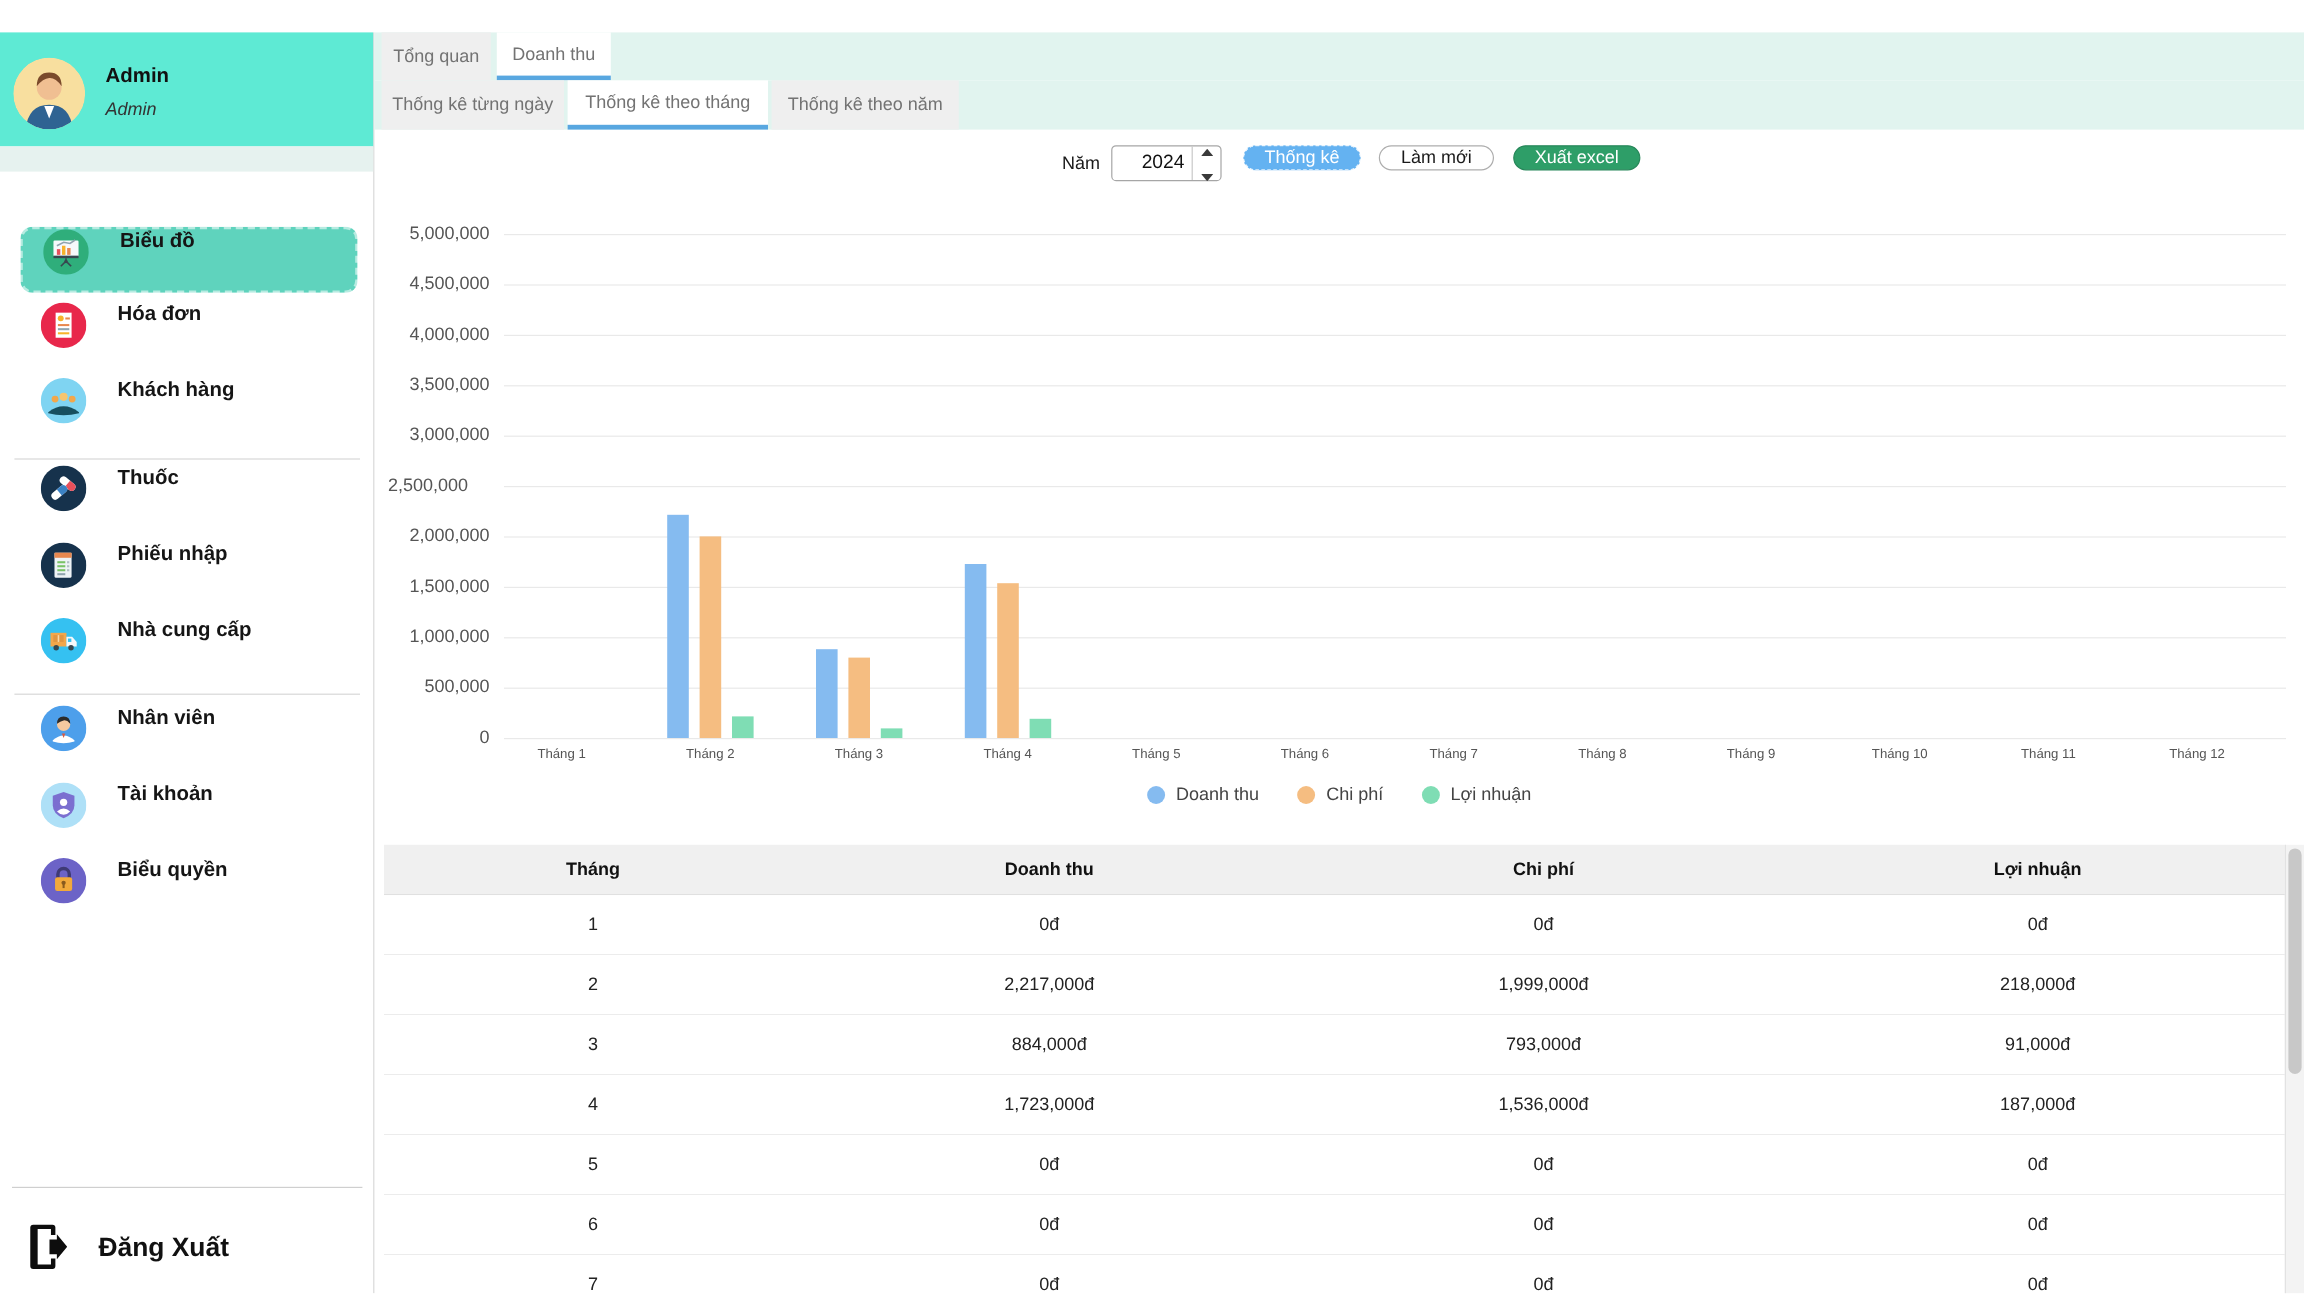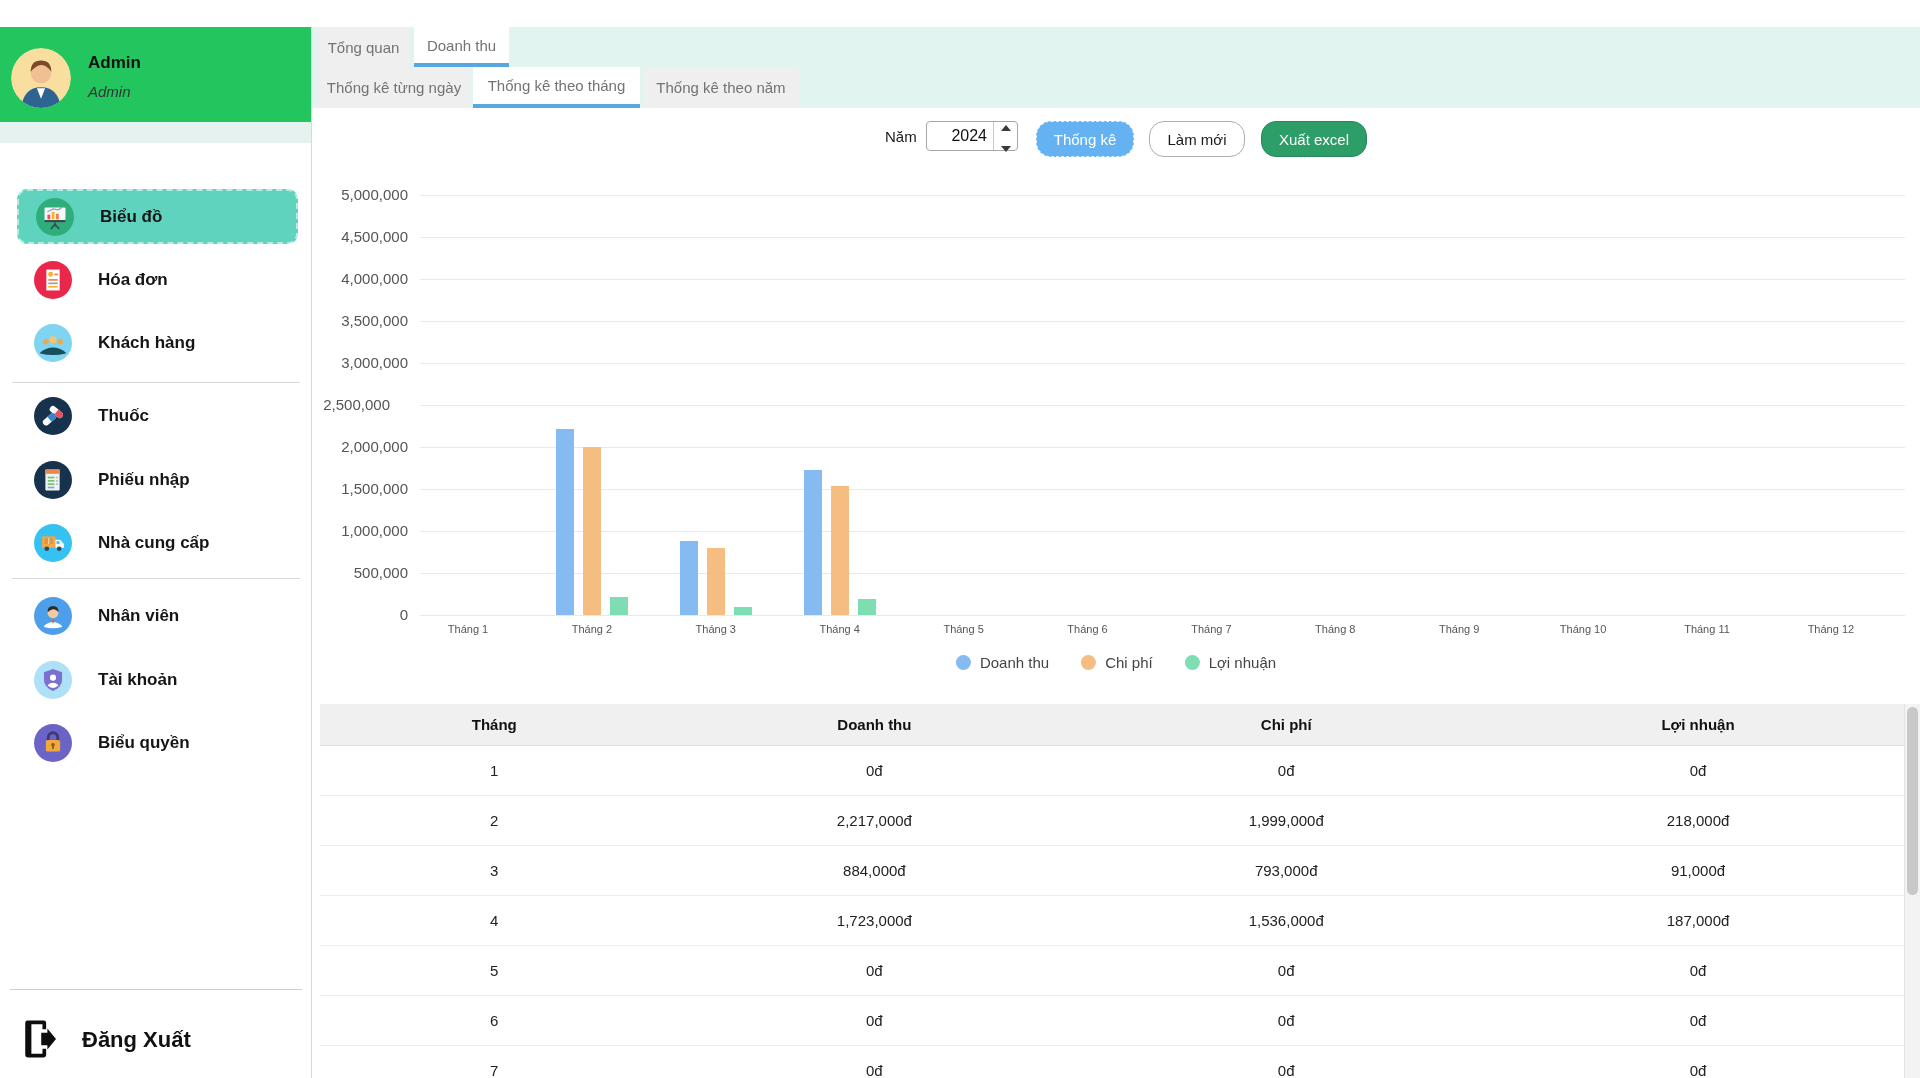--- a/index.html
+++ b/index.html
@@ -6,27 +6,27 @@
   *{box-sizing:border-box;font-family:"Liberation Sans","DejaVu Sans",sans-serif;}
   .stage{position:relative;width:1920px;height:1078px;background:#fff;overflow:hidden;}
 
   
   .titlebar{position:absolute;left:0;top:0;width:1920px;height:27px;background:#f2f3f3;}
   .titlebar .title{position:absolute;left:10px;top:5px;font-size:14px;color:#1a1a1a;}
   .winbtn{position:absolute;top:0;width:46px;height:27px;display:flex;align-items:center;justify-content:center;background:transparent;border:none;cursor:pointer;}
 
   
   .sidebar{position:absolute;left:0;top:27px;width:312px;height:1051px;background:#fff;border-right:1px solid #d9d9d9;}
-  .profile{position:absolute;left:0;top:0;width:100%;height:95px;background:#22c55e;}
+  .profile{position:absolute;left:0;top:0;width:100%;height:95px;background:#5eead4;}
   .avatar{position:absolute;left:11px;top:21px;width:60px;height:60px;border-radius:50%;overflow:hidden;}
   .pname{position:absolute;left:88px;top:26px;font-size:17px;font-weight:bold;color:#111;}
   .prole{position:absolute;left:88px;top:56px;font-size:15px;font-style:italic;color:#333;}
   .side-band{position:absolute;left:0;top:95px;width:100%;height:21px;background:#e6f2ef;}
   .menu{position:absolute;left:0;top:116px;width:100%;}
-  .mitem{position:absolute;left:17px;width:281px;height:55px;border-radius:10px;display:flex;align-items:center;cursor:pointer;background:transparent;border:none;padding:0;}
+  .mitem{position:absolute;left:17px;width:281px;height:55px;border-radius:10px;display:flex;cursor:pointer;background:transparent;border:none;padding:0;}
   .mitem.active{background:#5fd3bd;border:2px dashed rgba(255,255,255,.55);}
   .mitem .micon{width:38px;height:38px;margin-left:17px;flex:0 0 38px;}
   .mitem .micon svg{width:38px;height:38px;display:block;}
   .mitem .mlabel{margin-left:26px;font-size:17px;font-weight:bold;color:#151515;}
   .mdivider{position:absolute;left:12px;width:288px;height:1px;background:#d8d8d8;}
   .logout-divider{position:absolute;left:10px;top:962px;width:292px;height:1px;background:#cfcfcf;}
   .logout{position:absolute;left:24px;top:985px;width:260px;height:56px;display:flex;align-items:center;background:transparent;border:none;cursor:pointer;padding:0;}
   .logout svg{width:32px;height:40px;}
   .logout .mlabel{margin-left:26px;font-size:22px;font-weight:bold;color:#111;}
 
@@ -35,21 +35,21 @@
   #tabrow1{top:27px;height:40px;}
   #tabrow2{top:67px;height:41px;}
   .tab{position:absolute;top:0;height:100%;background:#efefef;border:none;font-size:15px;color:#737373;cursor:pointer;display:flex;align-items:center;justify-content:center;}
   .tab.active{background:#fff;border-bottom:4px solid #58a7e0;}
 
   
   .tlabel{position:absolute;left:885px;top:128px;font-size:15px;color:#1a1a1a;}
   .spinner{position:absolute;left:926px;top:121px;width:92px;height:30px;background:#fff;border:1px solid #a6a6a6;border-radius:4px;}
   .spinner .val{position:absolute;right:30px;top:5px;font-size:16px;color:#111;}
   .spinner .arrows{position:absolute;right:0;top:0;width:24px;height:28px;border-left:1px solid #c9c9c9;display:flex;flex-direction:column;align-items:center;justify-content:center;gap:3px;cursor:pointer;}
-  .pillbtn{position:absolute;top:121px;height:36px;border-radius:15px;font-size:15px;cursor:pointer;}
+  .pillbtn{position:absolute;top:121px;height:21px;border-radius:15px;font-size:15px;cursor:pointer;}
   #btn-stat{left:1036px;width:98px;background:#64b2f1;color:#fff;border:1px dashed rgba(255,255,255,.8);}
   #btn-refresh{left:1149px;width:96px;background:#fff;color:#1a1a1a;border:1px solid #adadad;}
   #btn-export{left:1261px;width:106px;background:#2e9e68;color:#fff;border:1px solid #27875a;}
 
   
   .gridline{position:absolute;height:1px;background:#e9e9e9;}
   .ylab{position:absolute;width:90px;text-align:right;font-size:15px;color:#555;height:18px;line-height:18px;}
   .bar{position:absolute;}
   .xlab{position:absolute;width:120px;text-align:center;font-size:11px;color:#555;}
   .legend{position:absolute;left:1116px;top:654px;transform:translateX(-50%);display:flex;gap:32px;}

